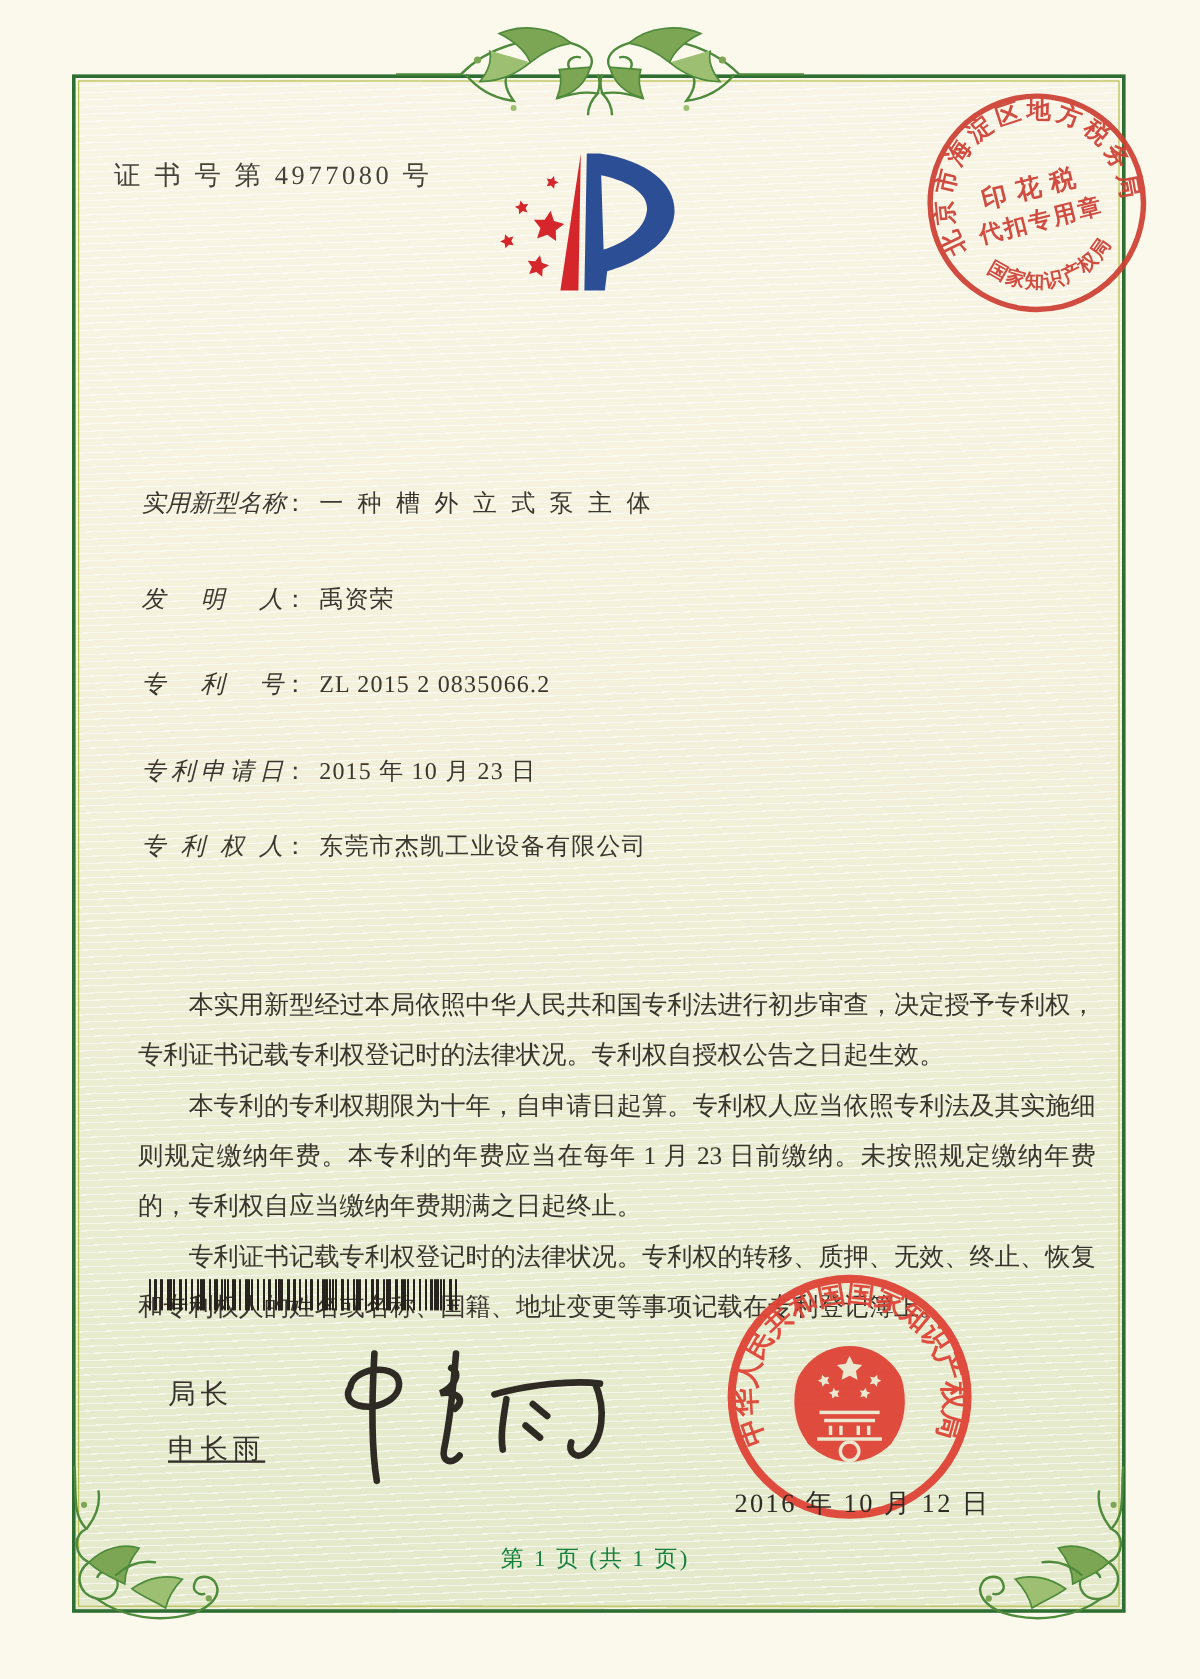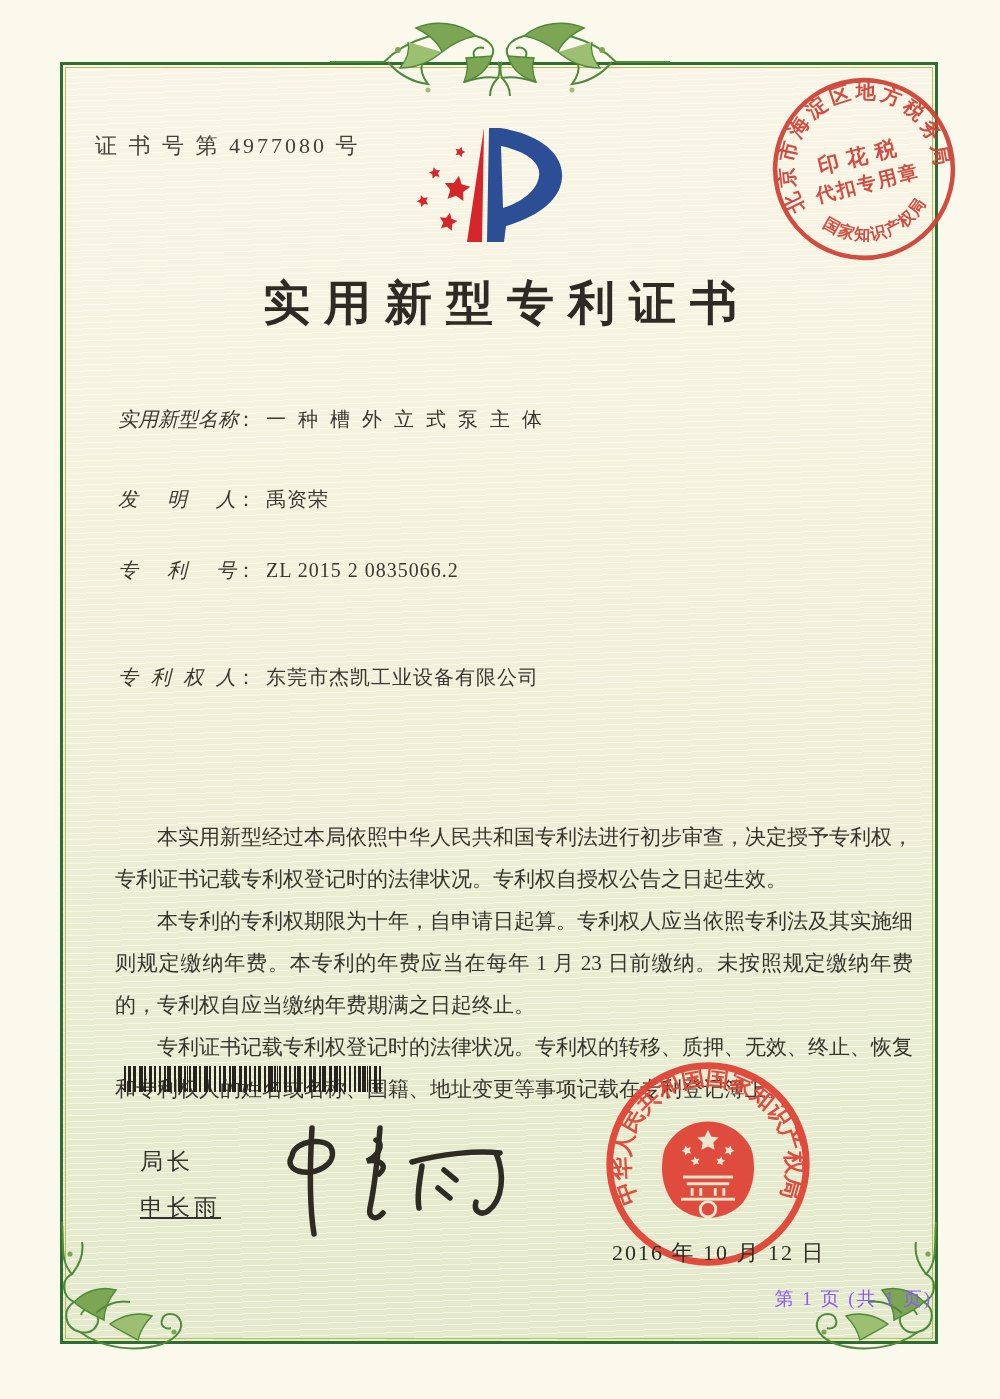--- a/index.html
+++ b/index.html
@@ -39,21 +39,21 @@
       repeating-linear-gradient(90deg,#26231d 0 2px,transparent 2px 5px),
       repeating-linear-gradient(90deg,#26231d 0 1px,transparent 1px 9px),
       repeating-linear-gradient(90deg,transparent 0 4px,#26231d 4px 6px,transparent 6px 13px);
   }
   .signer-title{left:140px;top:1146px;font-size:23px;color:#35322b;letter-spacing:4px;}
   .signer-name{left:140px;top:1192px;font-size:23px;color:#35322b;letter-spacing:4px;text-decoration:underline;}
   .signature{left:272px;top:1112px;width:250px;height:132px;}
   .stamp{left:763px;top:68px;width:202px;height:202px;transform:rotate(-14deg);opacity:.93;}
   .seal{left:602px;top:1058px;width:212px;height:212px;opacity:.95;}
   .seal-date{left:612px;top:1238px;font-size:22px;color:#2e2b24;letter-spacing:2px;white-space:nowrap;}
-  .footer{left:60px;width:872px;top:1286px;text-align:right;font-size:19px;color:#8b5cf6;letter-spacing:2px;}
+  .footer{left:60px;width:872px;top:1286px;text-align:center;font-size:19px;color:#15803d;letter-spacing:2px;}
   .logo{left:388px;top:116px;width:224px;height:162px;}
   .orn-top{left:328px;top:12px;width:344px;height:96px;}
   .orn-bl{left:50px;top:1220px;width:142px;height:142px;}
   .orn-br{left:806px;top:1220px;width:142px;height:142px;transform:scaleX(-1);}
 </style>
 </head>
 <body>
 
 <div class="page">
 
@@ -129,32 +129,34 @@
     <text fill="#cf4034" font-size="20" font-weight="bold">
       <textPath href="#stampTop" startOffset="0" textLength="258">北京市海淀区地方税务局</textPath>
     </text>
     <text x="100" y="94" text-anchor="middle" fill="#cf4034" font-size="21" font-weight="bold" letter-spacing="8">印花税</text>
     <text x="100" y="121" text-anchor="middle" fill="#cf4034" font-size="19" font-weight="bold" letter-spacing="2">代扣专用章</text>
     <text fill="#cf4034" font-size="16" font-weight="bold">
       <textPath href="#stampBottom" startOffset="0" textLength="118">国家知识产权局</textPath>
     </text>
   </svg>
 
-  <div class="abs title">实用新型专利证书</div>
 
   <div class="abs frow" style="top:406px">
     <span class="flabel">实用新型名称</span><span class="fcolon">：</span><span class="fvalue spaced">一种槽外立式泵主体</span>
   </div>
   <div class="abs frow" style="top:486px">
     <span class="flabel">发明人</span><span class="fcolon">：</span><span class="fvalue">禹资荣</span>
   </div>
   <div class="abs frow" style="top:557px">
     <span class="flabel">专利号</span><span class="fcolon">：</span><span class="fvalue">ZL 2015 2 0835066.2</span>
   </div>
-  <div class="abs frow" style="top:664px">
+  <div class="abs frow" style="top:629px">
+    <span class="flabel">专利申请日</span><span class="fcolon">：</span><span class="fvalue">2015 年 10 月 23 日</span>
+  </div>
+  <div class="abs frow" style="top:692px">
     <span class="flabel">专利权人</span><span class="fcolon">：</span><span class="fvalue">东莞市杰凯工业设备有限公司</span>
   </div>
 
   <div class="abs bodytext">
     <p>本实用新型经过本局依照中华人民共和国专利法进行初步审查，决定授予专利权，专利证书记载专利权登记时的法律状况。专利权自授权公告之日起生效。</p>
     <p>本专利的专利权期限为十年，自申请日起算。专利权人应当依照专利法及其实施细则规定缴纳年费。本专利的年费应当在每年 1 月 23 日前缴纳。未按照规定缴纳年费的，专利权自应当缴纳年费期满之日起终止。</p>
     <p>专利证书记载专利权登记时的法律状况。专利权的转移、质押、无效、终止、恢复和专利权人的姓名或名称、国籍、地址变更等事项记载在专利登记簿上。</p>
   </div>
 
   <div class="abs barcode"></div>

